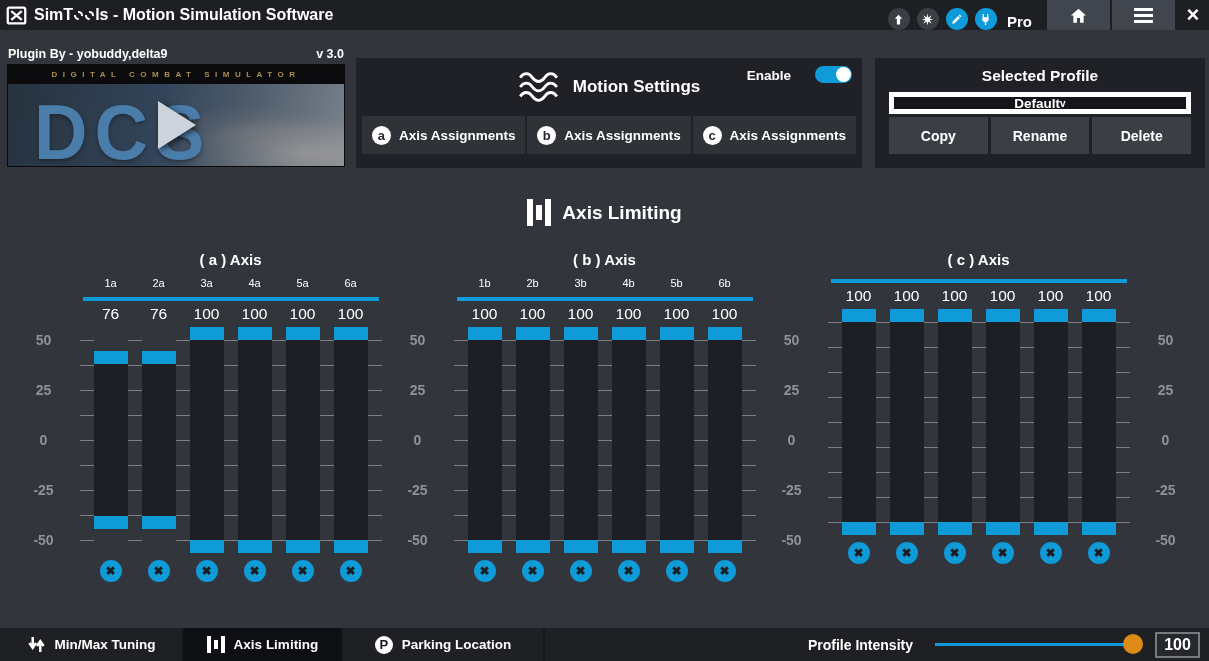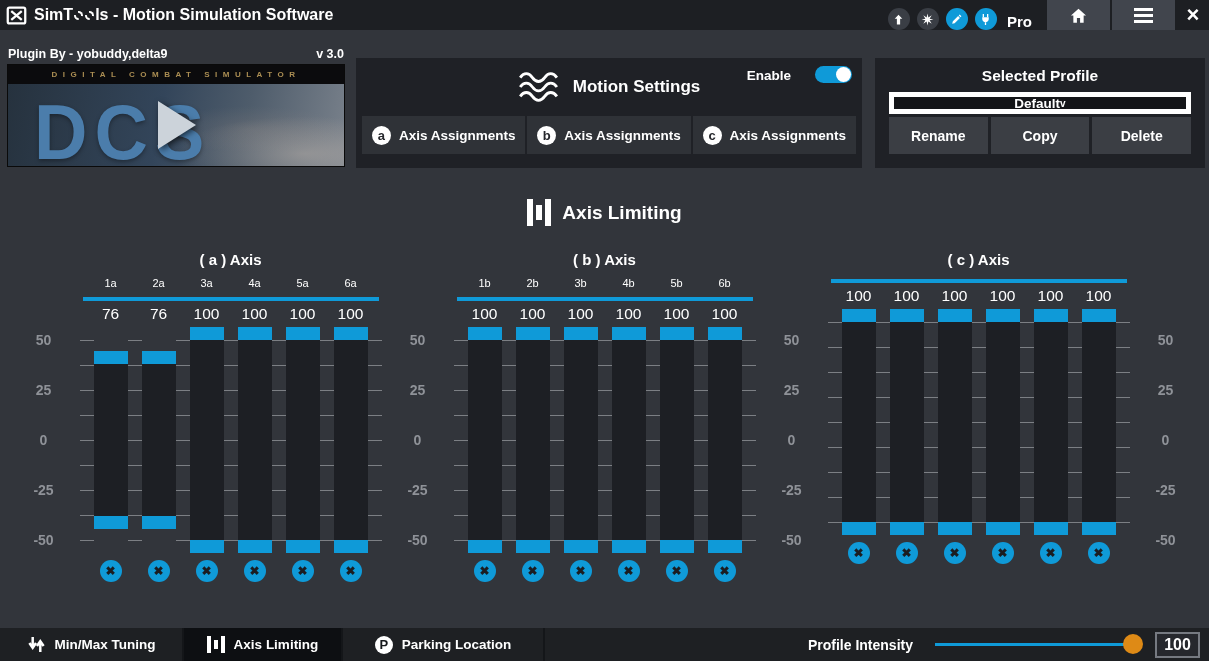--- a/index.html
+++ b/index.html
@@ -192,22 +192,22 @@
     </div>
   </div>
 
   <div class="panel sp-panel">
     <div class="sp-title">Selected Profile</div>
     <div class="sp-dropdown">
       <span>Default</span>
       <span class="sp-chevron">v</span>
     </div>
     <div class="sp-buttons">
+      <div class="sp-btn">Copy</div>
       <div class="sp-btn">Rename</div>
-      <div class="sp-btn">Copy</div>
       <div class="sp-btn">Delete</div>
     </div>
   </div>
 </div>
 
 <div class="main-title">
   <span class="bars-icon">
       <i></i>
       <i class="mid"></i>
       <i></i>

